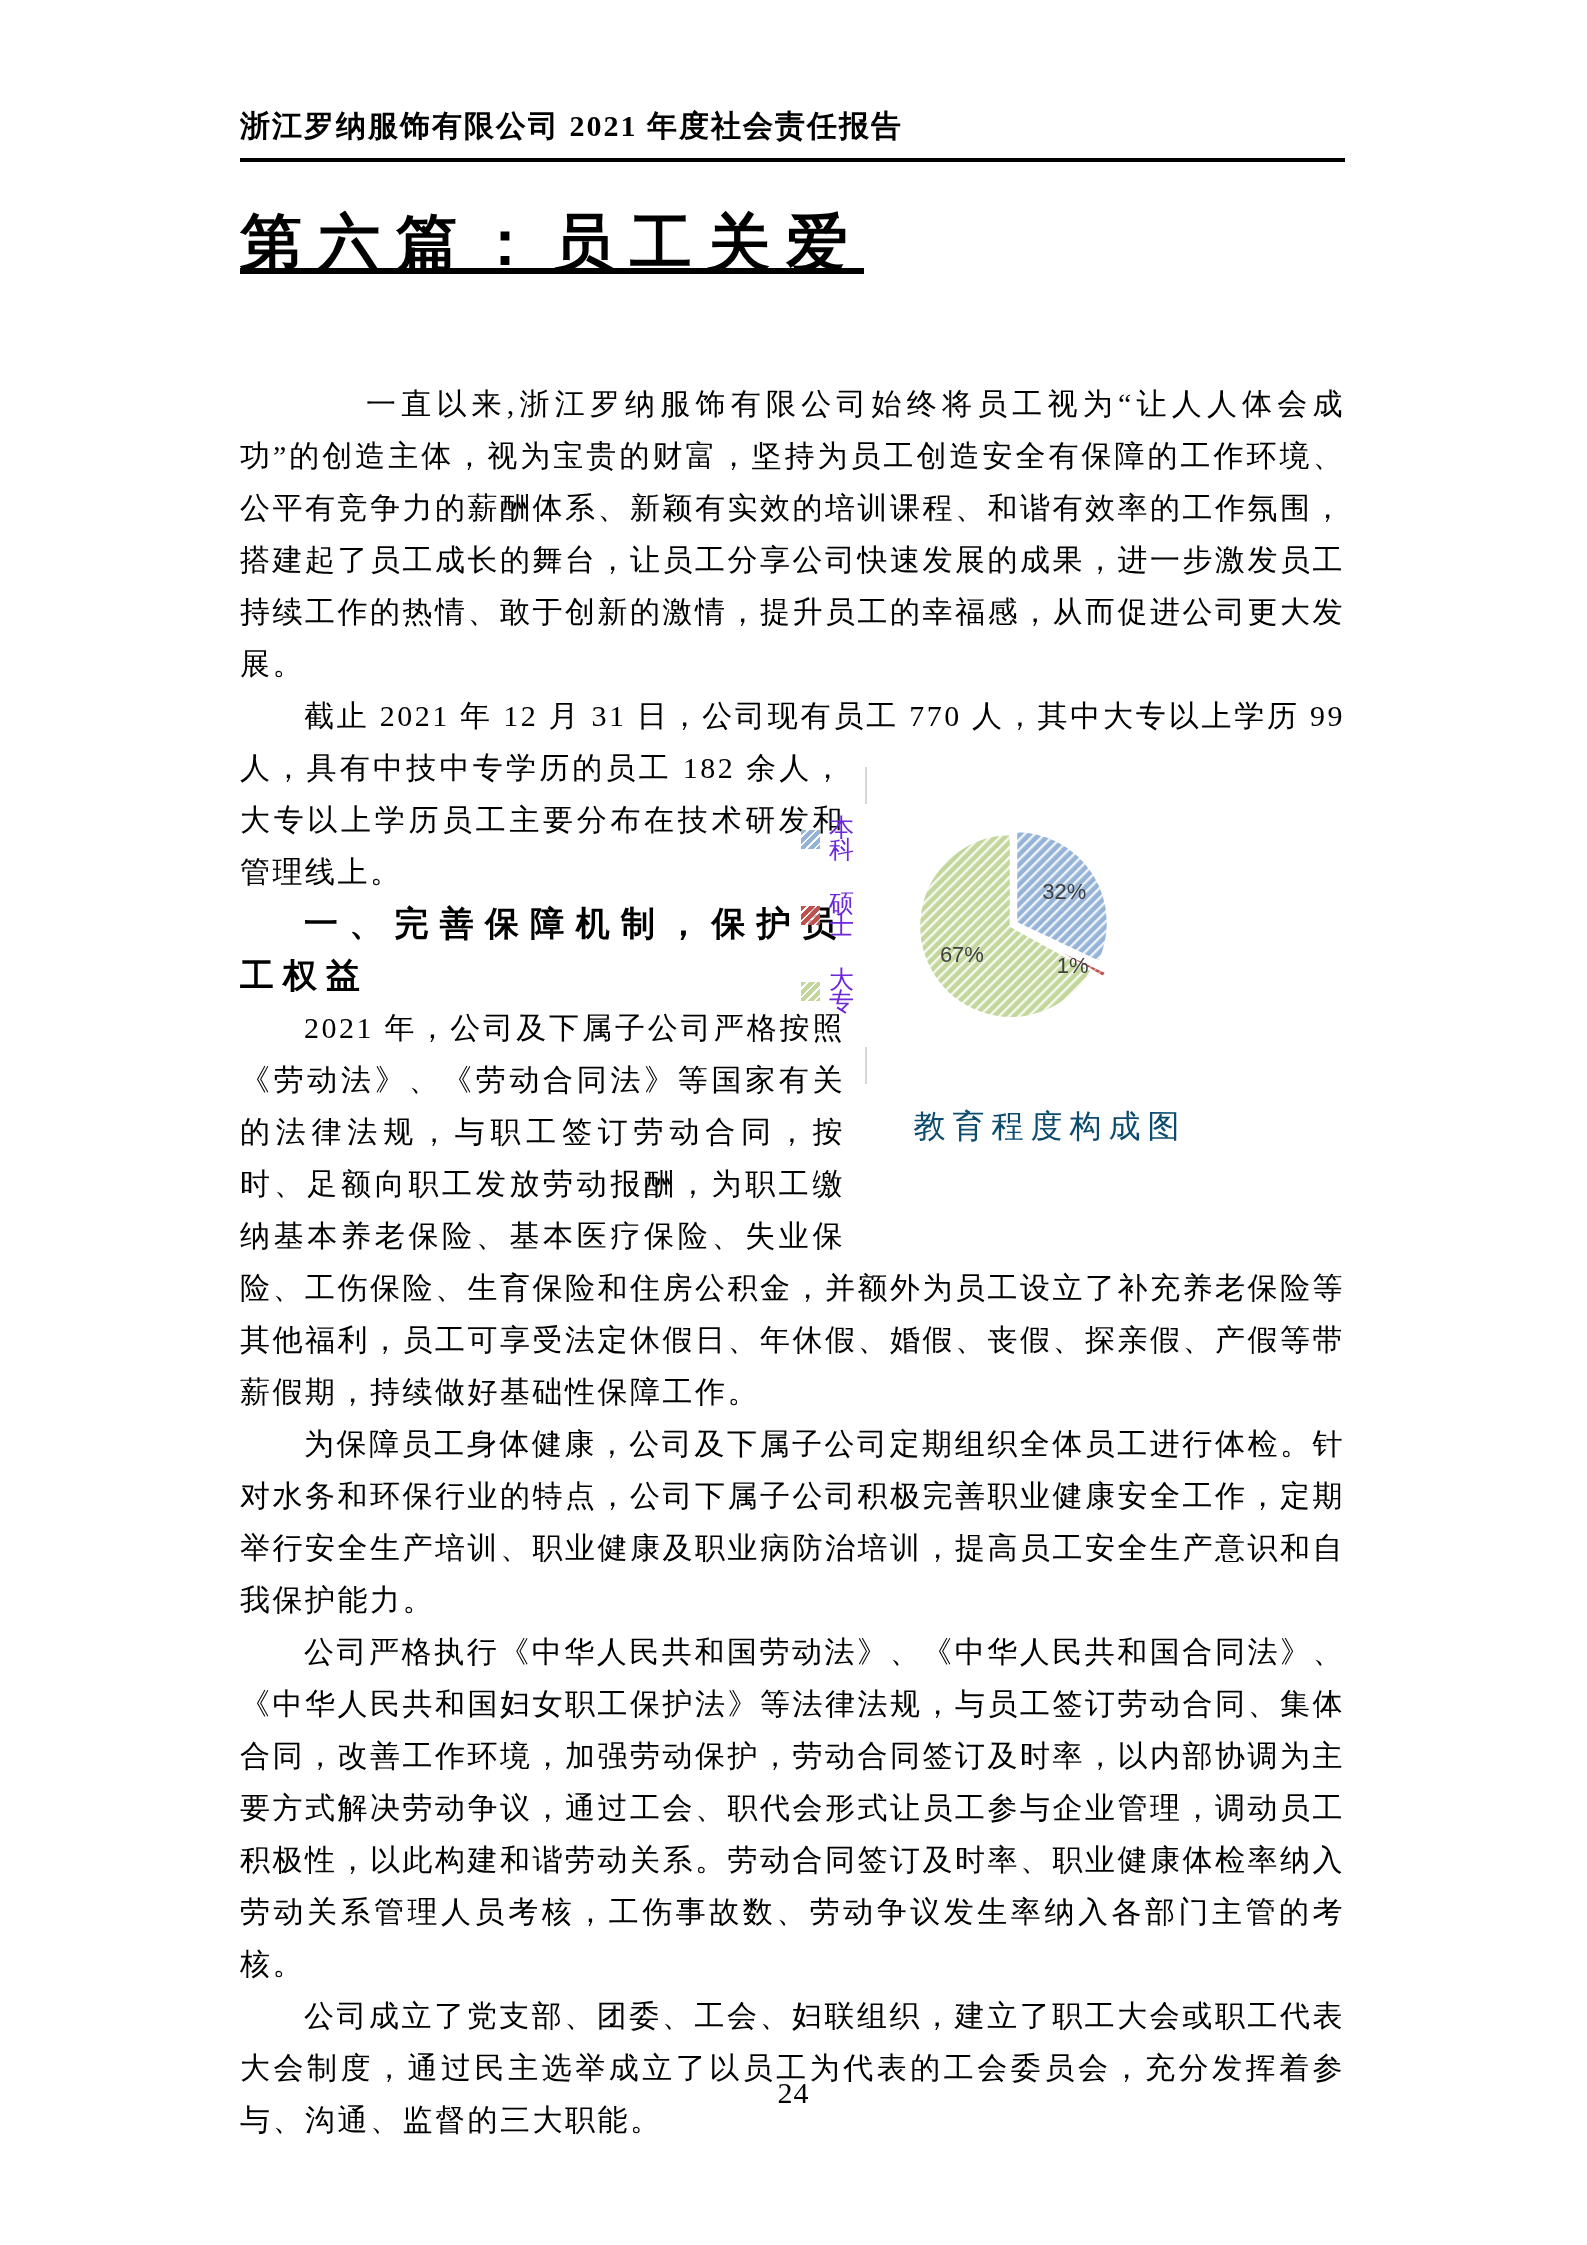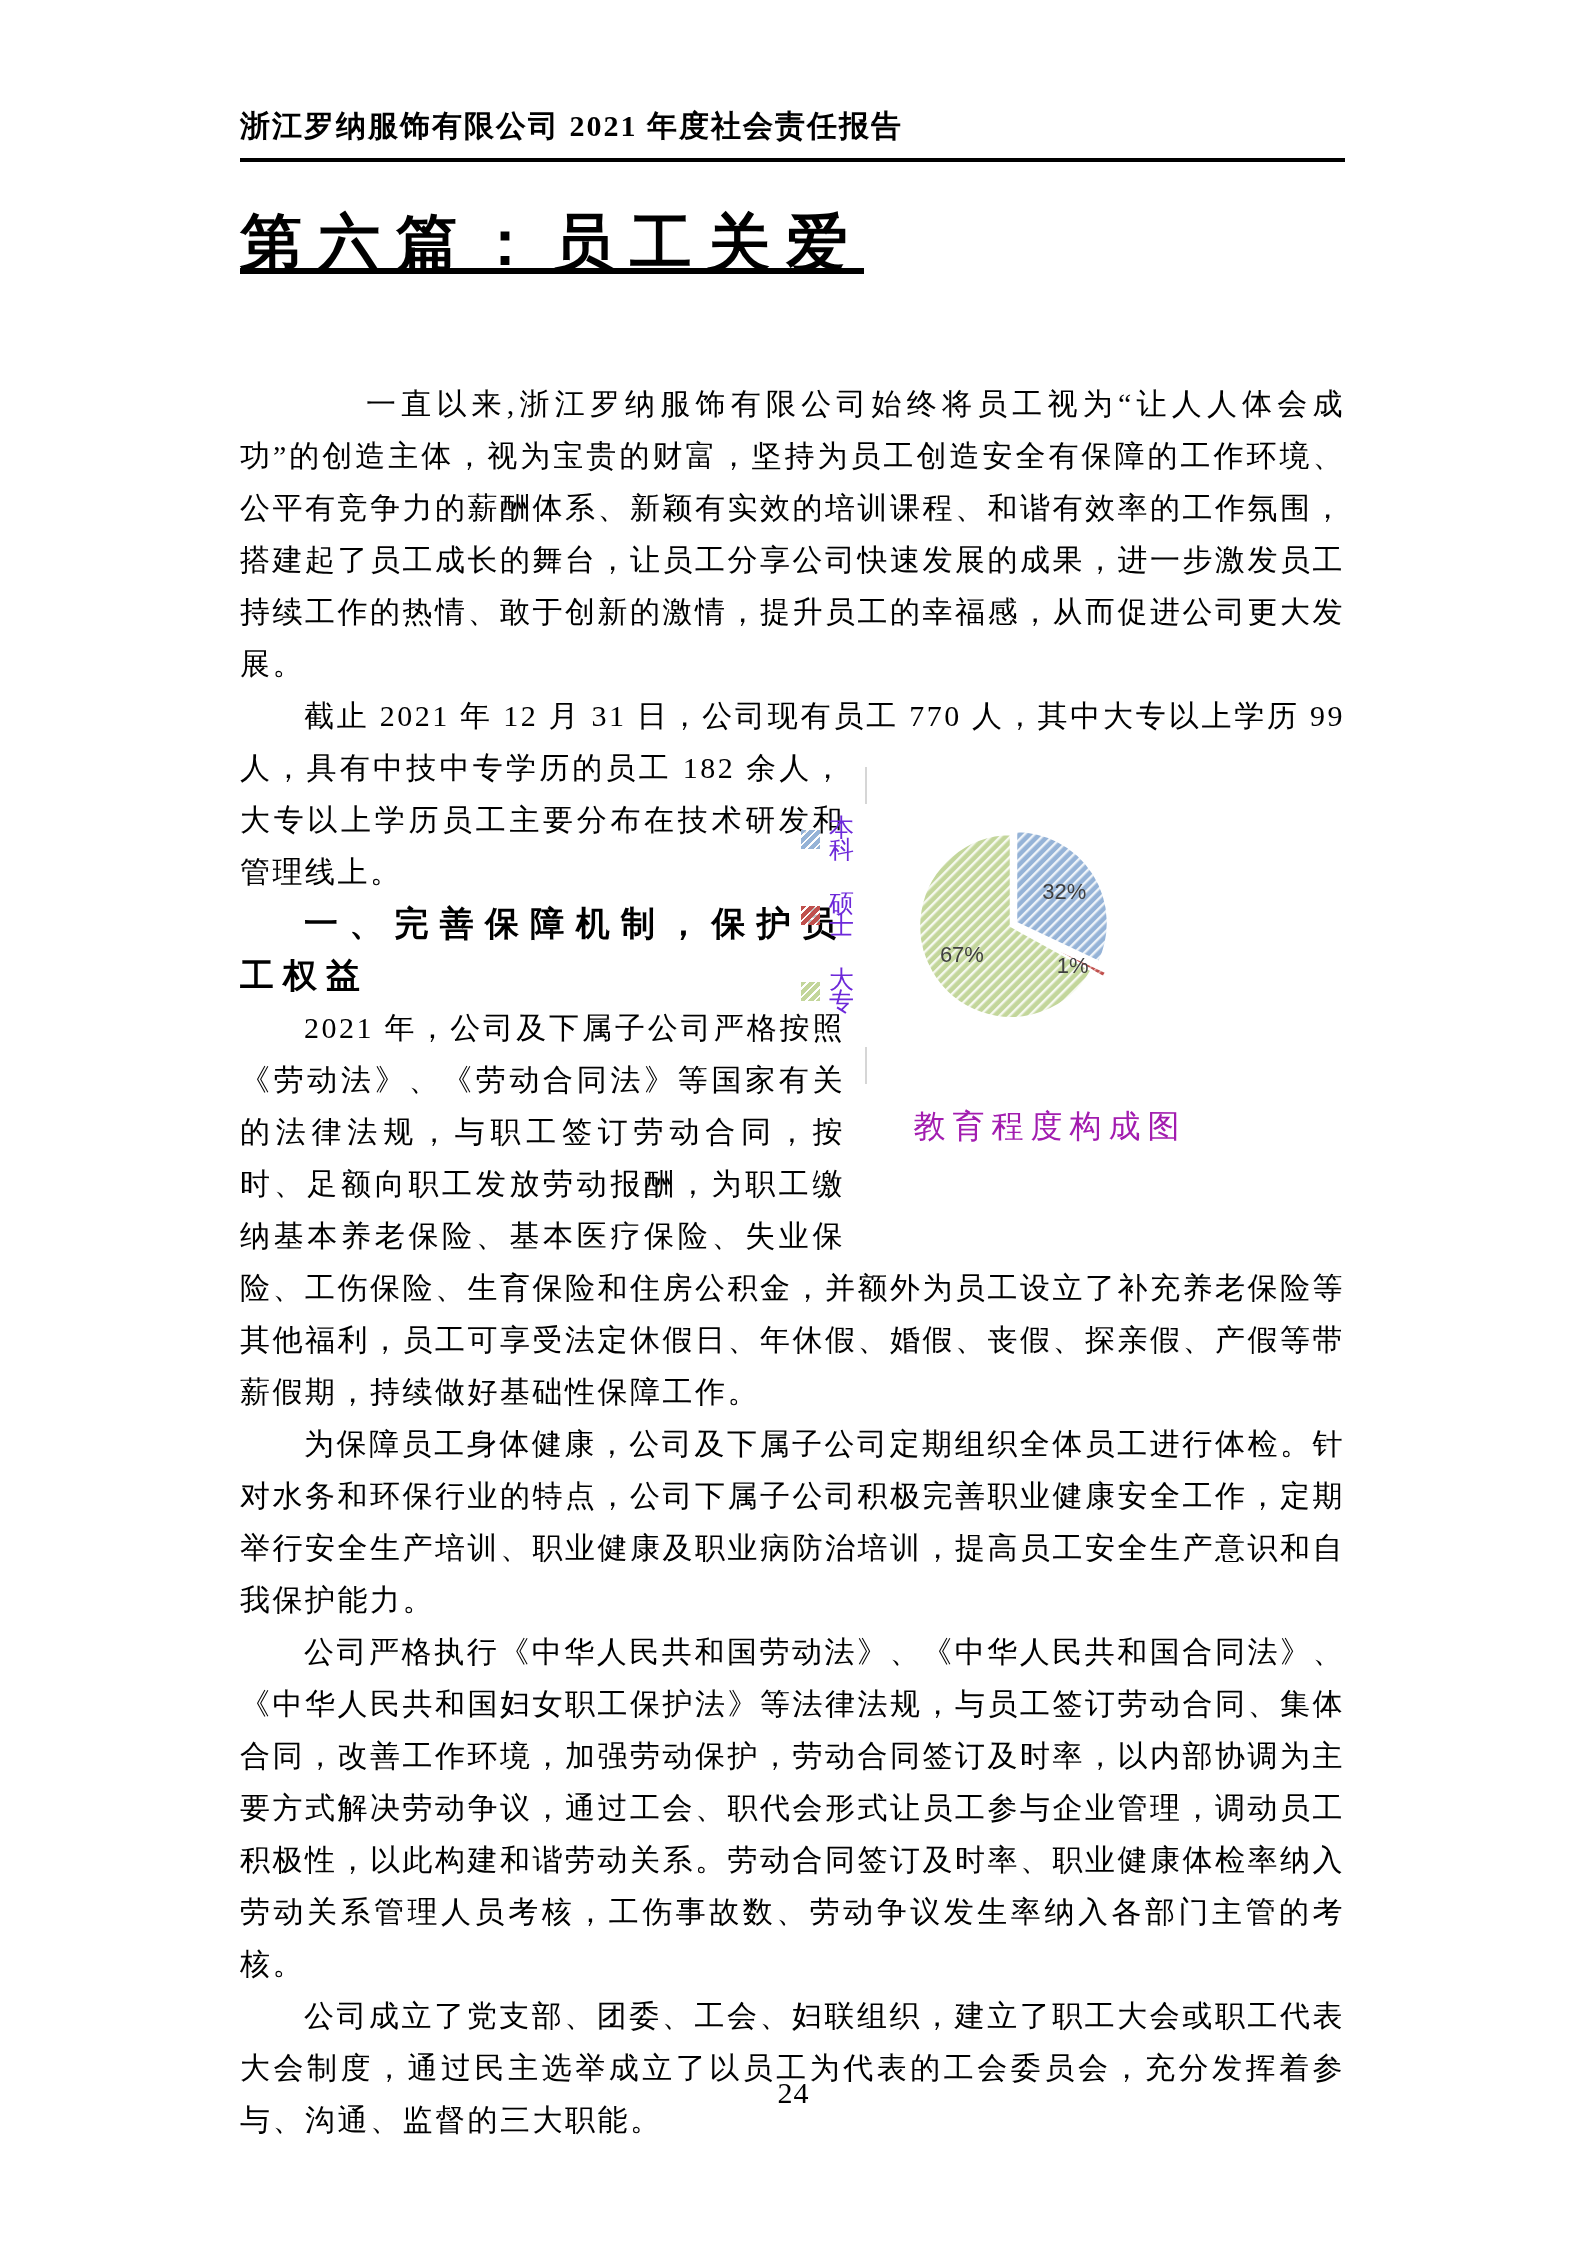--- a/index.html
+++ b/index.html
@@ -104,21 +104,21 @@
     letter-spacing:1px;
     font-family:"Liberation Serif","DejaVu Serif",serif;
   }
   .chart-caption{
     display:block;
     width:370px;
     margin-top:10px;
     text-align:center;
     font-size:32px;
     letter-spacing:7px;
-    color:#a21caf;
+    color:#0c4a6e;
     line-height:48px;
   }
   .page-number{
     position:absolute;
     left:0;right:0;
     top:2072px;
     text-align:center;
     font-size:30px;
     letter-spacing:1px;
   }

